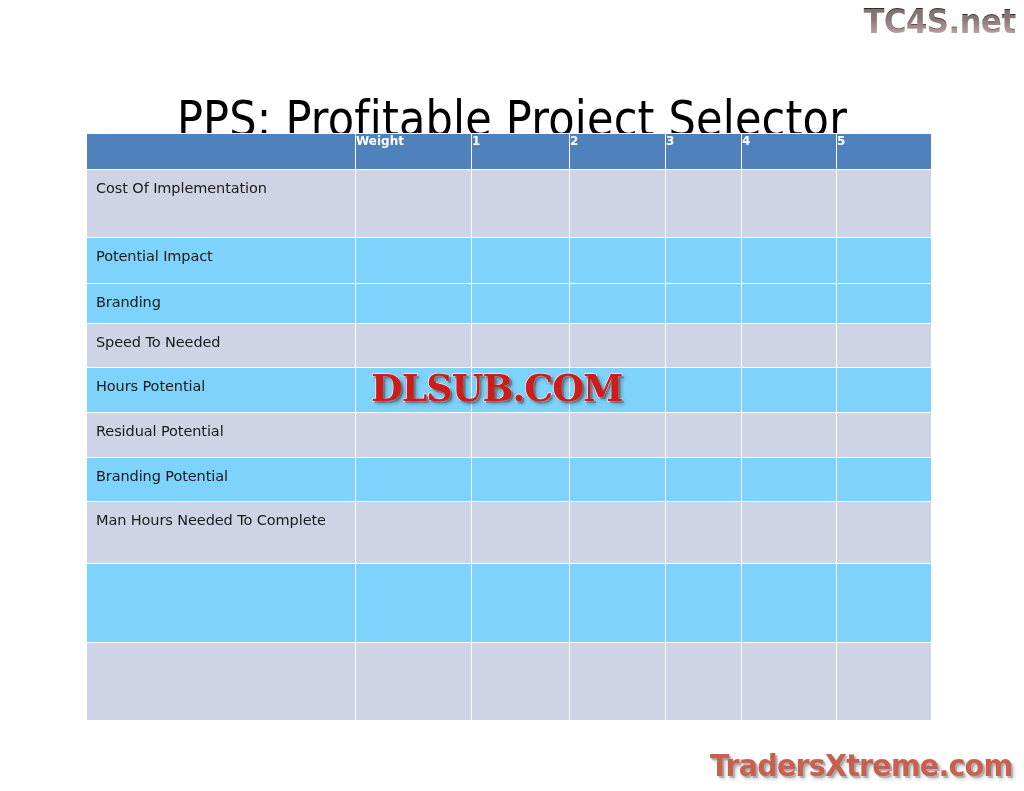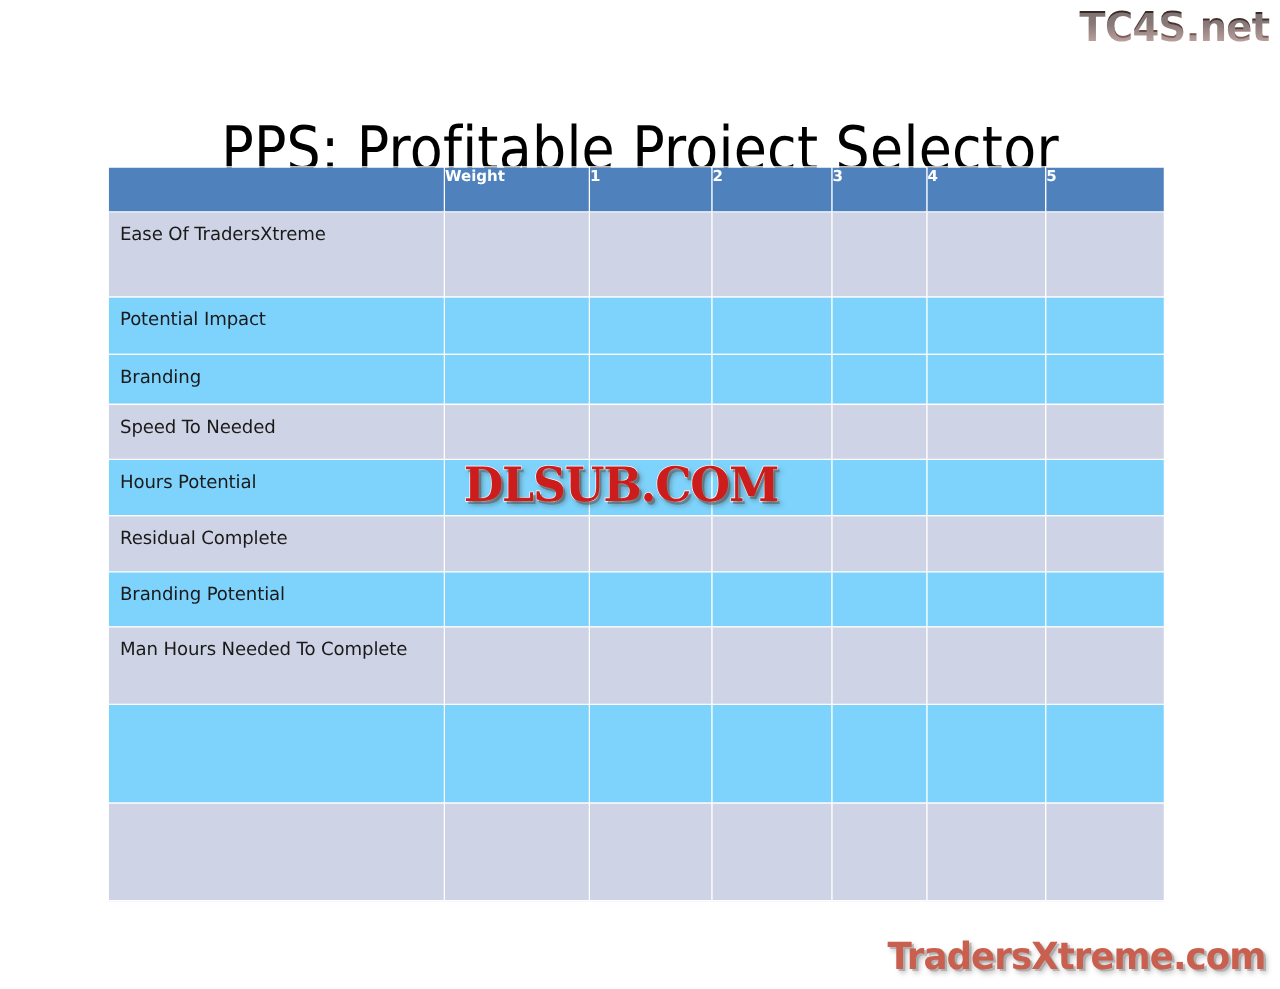--- a/index.html
+++ b/index.html
@@ -173,21 +173,21 @@
         <th>Weight</th>
         <th>1</th>
         <th>2</th>
         <th>3</th>
         <th>4</th>
         <th>5</th>
       </tr>
     </thead>
     <tbody id="grid-body">
         <tr class="band-dark" style="height: 68px;">
-          <td class="label-cell">Ease Of TradersXtreme</td>
+          <td class="label-cell">Cost Of Implementation</td>
           <td class="score-cell"></td>
           <td class="score-cell"></td>
           <td class="score-cell"></td>
           <td class="score-cell"></td>
           <td class="score-cell"></td>
           <td class="score-cell"></td>
         </tr>
         <tr class="band-light" style="height: 45px;">
           <td class="label-cell">Potential Impact</td>
           <td class="score-cell"></td>
@@ -218,21 +218,21 @@
         <tr class="band-light" style="height: 45px;">
           <td class="label-cell">Hours Potential</td>
           <td class="score-cell"></td>
           <td class="score-cell"></td>
           <td class="score-cell"></td>
           <td class="score-cell"></td>
           <td class="score-cell"></td>
           <td class="score-cell"></td>
         </tr>
         <tr class="band-dark" style="height: 44px;">
-          <td class="label-cell">Residual Complete</td>
+          <td class="label-cell">Residual Potential</td>
           <td class="score-cell"></td>
           <td class="score-cell"></td>
           <td class="score-cell"></td>
           <td class="score-cell"></td>
           <td class="score-cell"></td>
           <td class="score-cell"></td>
         </tr>
         <tr class="band-light" style="height: 44px;">
           <td class="label-cell">Branding Potential</td>
           <td class="score-cell"></td>

